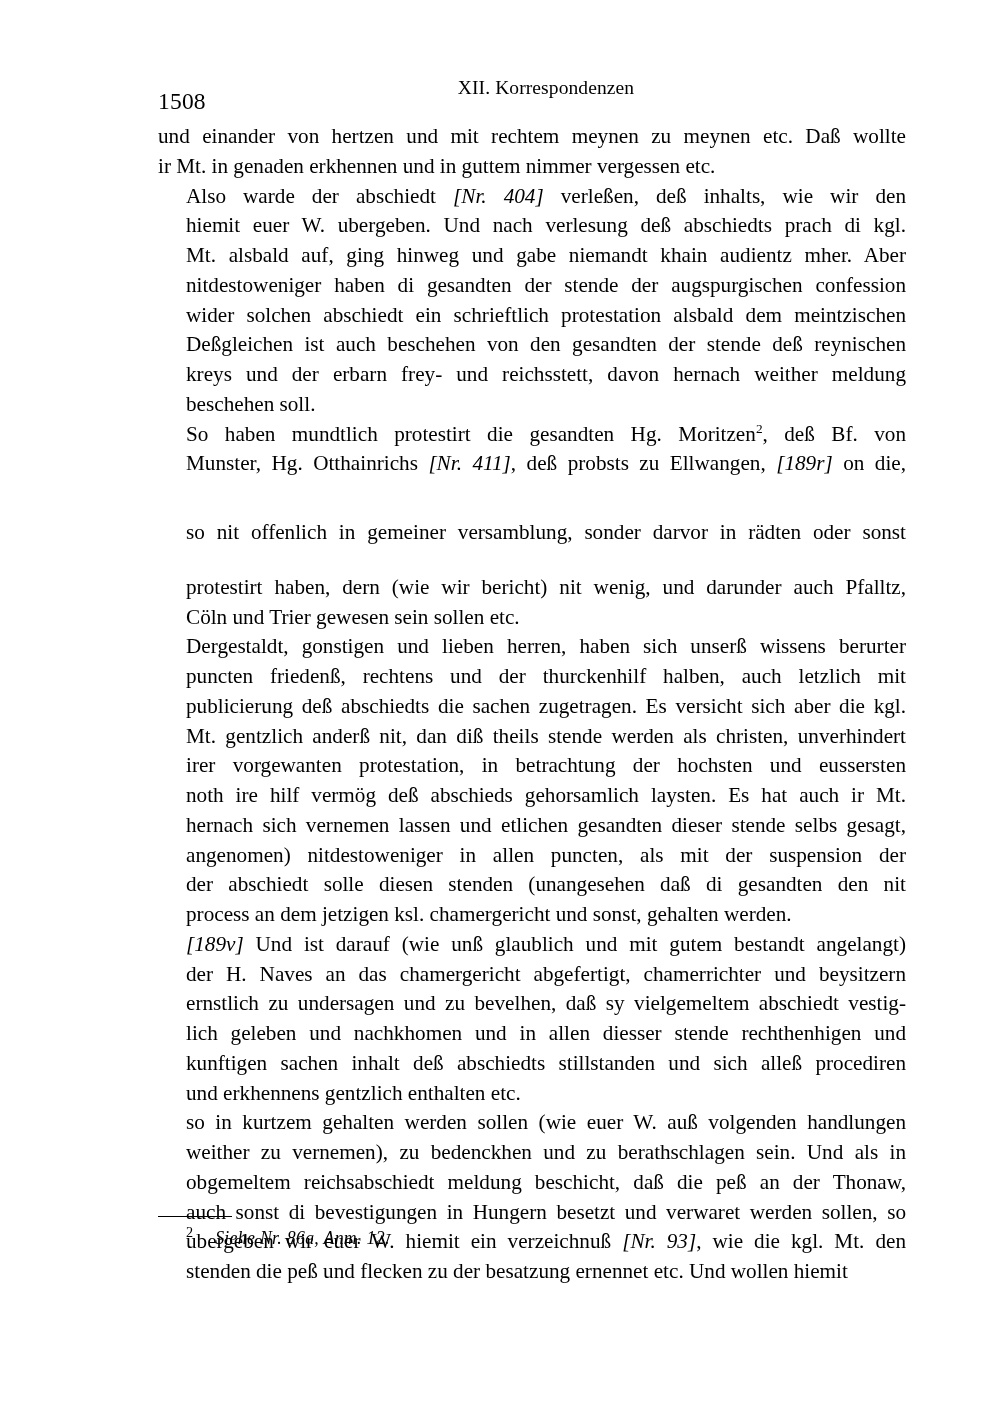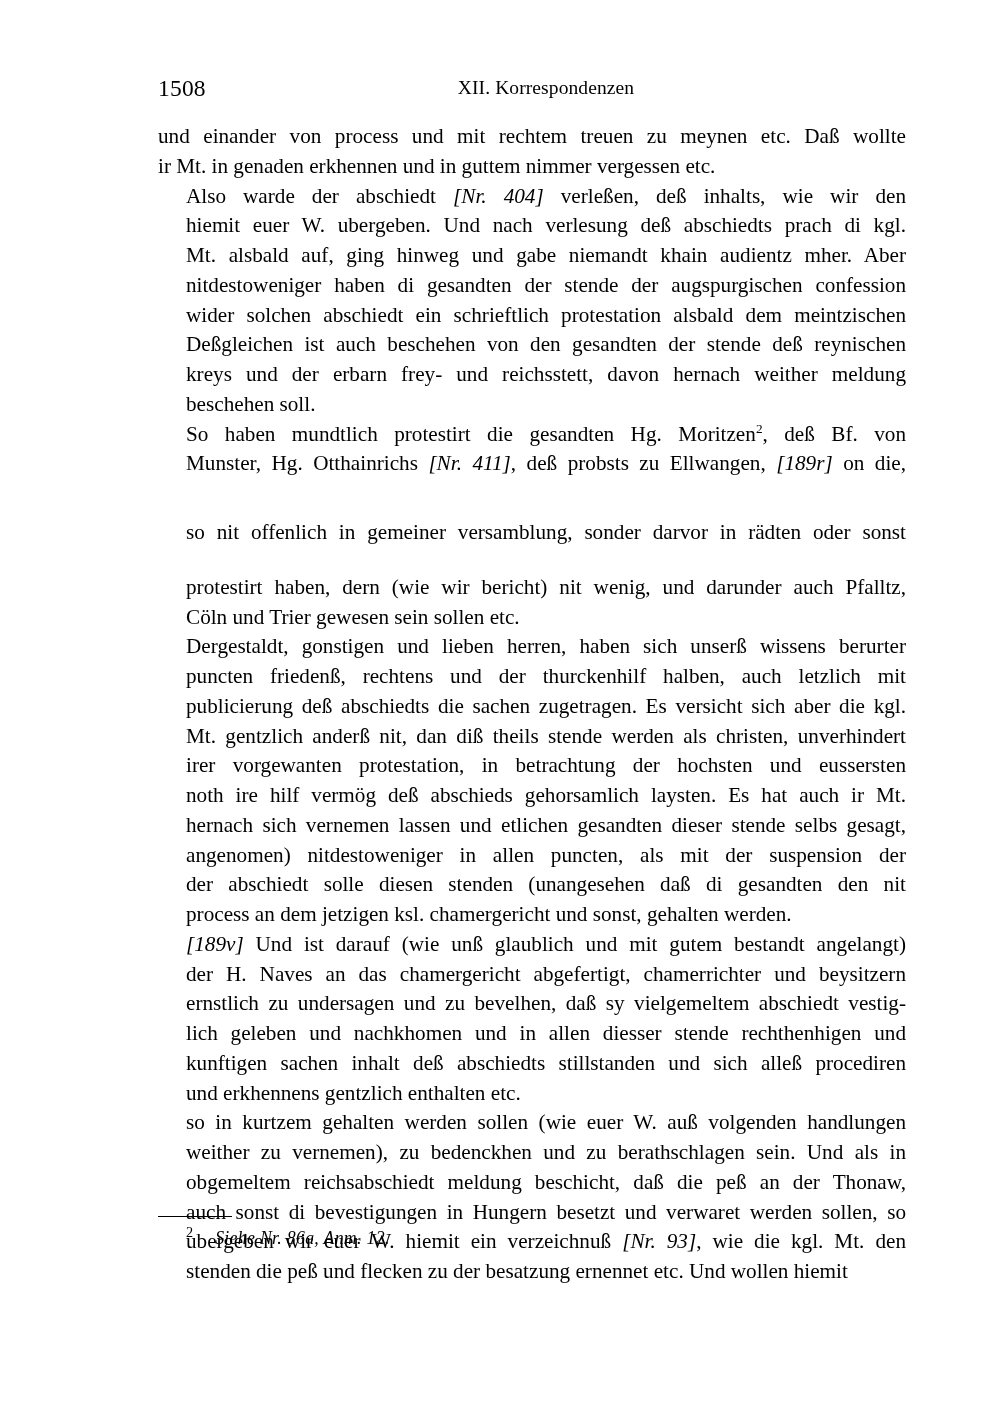--- a/index.html
+++ b/index.html
@@ -26,21 +26,21 @@
   .header {
     position: absolute;
     left: 158px;
     top: 74px;
     width: 748px;
     height: 30px;
   }
   .folio {
     position: absolute;
     left: 0;
-    top: 0;
+    top: 13px;
     font-size: 23.5px;
     line-height: 28px;
     letter-spacing: 0.2px;
   }
   .runhead {
     position: absolute;
     left: 0;
     top: 0;
     width: 748px;
     text-align: center;
@@ -125,21 +125,21 @@
 
 <div class="page">
 
   <div class="header">
     <div class="folio">1508</div>
     <div class="runhead">XII. Korrespondenzen</div>
   </div>
 
   <div class="body" id="body-root">
       <p class="para">
-        <span class="ln" style="white-space: nowrap;">und einander von process und mit rechtem treuen zu meynen etc. Daß wollte</span>
+        <span class="ln" style="white-space: nowrap;">und einander von hertzen und mit rechtem meynen zu meynen etc. Daß wollte</span>
         <span class="ln free" style="white-space: nowrap;">ir Mt. in genaden erkhennen und in guttem nimmer vergessen etc.</span>
       </p>
       <p class="para indent">
         <span class="ln" style="text-indent: 28px; white-space: nowrap;">Also warde der abschiedt <i class="it">[Nr. 404]</i> verleßen, deß inhalts, wie wir den</span>
         <span class="ln" style="white-space: nowrap;">hiemit euer W. ubergeben. Und nach verlesung deß abschiedts prach di kgl.</span>
         <span class="ln" style="white-space: nowrap;">Mt. alsbald auf, ging hinweg und gabe niemandt khain audientz mher. Aber</span>
         <span class="ln" style="white-space: nowrap;">nitdestoweniger haben di gesandten der stende der augspurgischen confession</span>
         <span class="ln" style="white-space: nowrap;">wider solchen abschiedt ein schrieftlich protestation alsbald dem meintzischen</span>
       </p>
       <p class="para indent">

